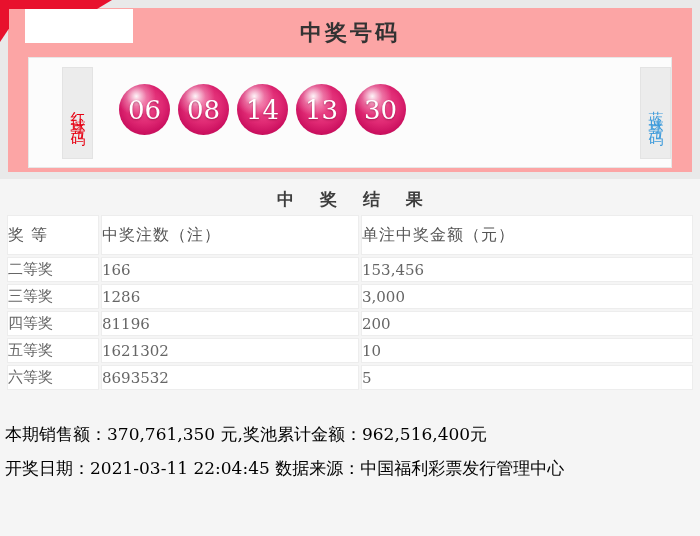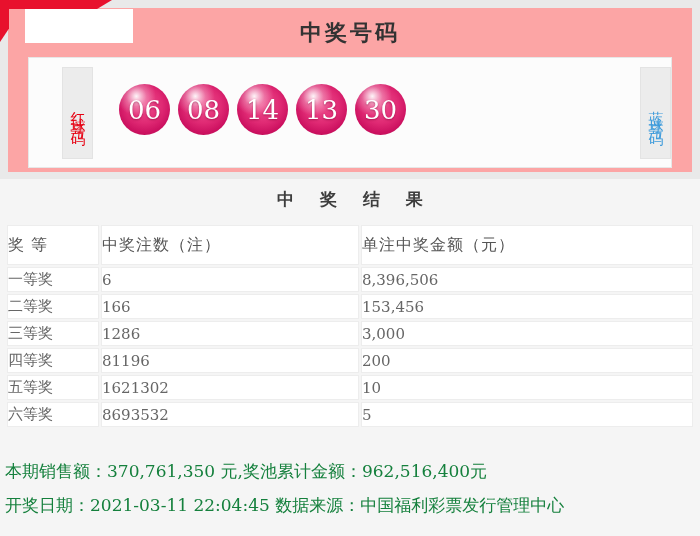--- a/index.html
+++ b/index.html
@@ -119,21 +119,21 @@
 
   
   .results-section { background:#f5f5f5; padding-top:9px; }
   .results-title {
     text-align:center;
     font-size:17px;
     letter-spacing:10px;
     text-indent:10px;
     color:#3d3d3d;
     font-weight:600;
-    margin-bottom:12px;
+    margin-bottom:2px;
   }
   table.results {
     border-collapse:separate;
     border-spacing:2px;
     margin-left:5px;
     width:690px;
     table-layout:fixed;
   }
   table.results td {
     background:#fff;
@@ -149,21 +149,21 @@
     color:#555;
     letter-spacing:1px;
   }
   col.c1 { width:92px; }
   col.c2 { width:258px; }
 
   
   .footer {
     margin:25px 0 0 5px;
     font-size:17px;
-    color:#15803d;
+    color:#000000;
     line-height:34px;
   }
 </style>
 </head>
 <body>
 
 <div class="top-section">
   <div class="ribbon-top"></div>
   <div class="ribbon-left"></div>
   <div class="logo-square"></div>
@@ -210,25 +210,20 @@
         <col class="c2">
         <col class="c3">
       </colgroup>
     <tbody>
         <tr class="head">
       <td>奖 等</td>
       <td>中奖注数（注）</td>
       <td>单注中奖金额（元）</td>
     </tr>
     <tr>
-      <td>一等奖</td>
-      <td>6</td>
-      <td>8,396,506</td>
-    </tr>
-    <tr>
       <td>二等奖</td>
       <td>166</td>
       <td>153,456</td>
     </tr>
     <tr>
       <td>三等奖</td>
       <td>1286</td>
       <td>3,000</td>
     </tr>
     <tr>

